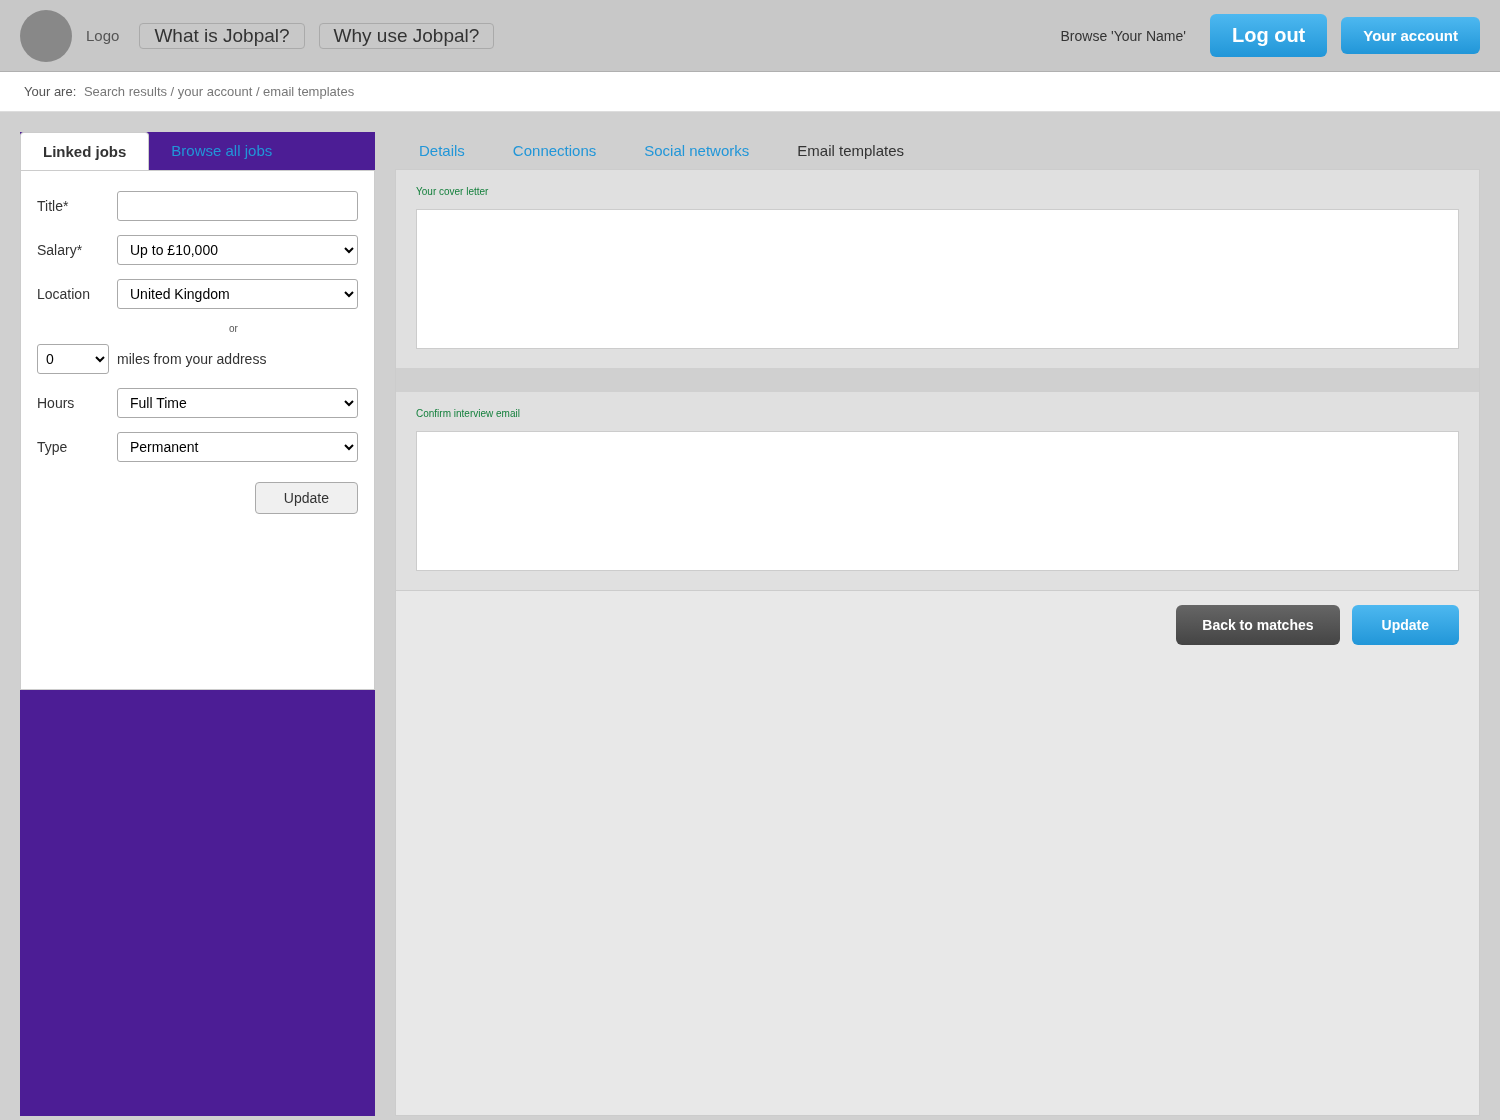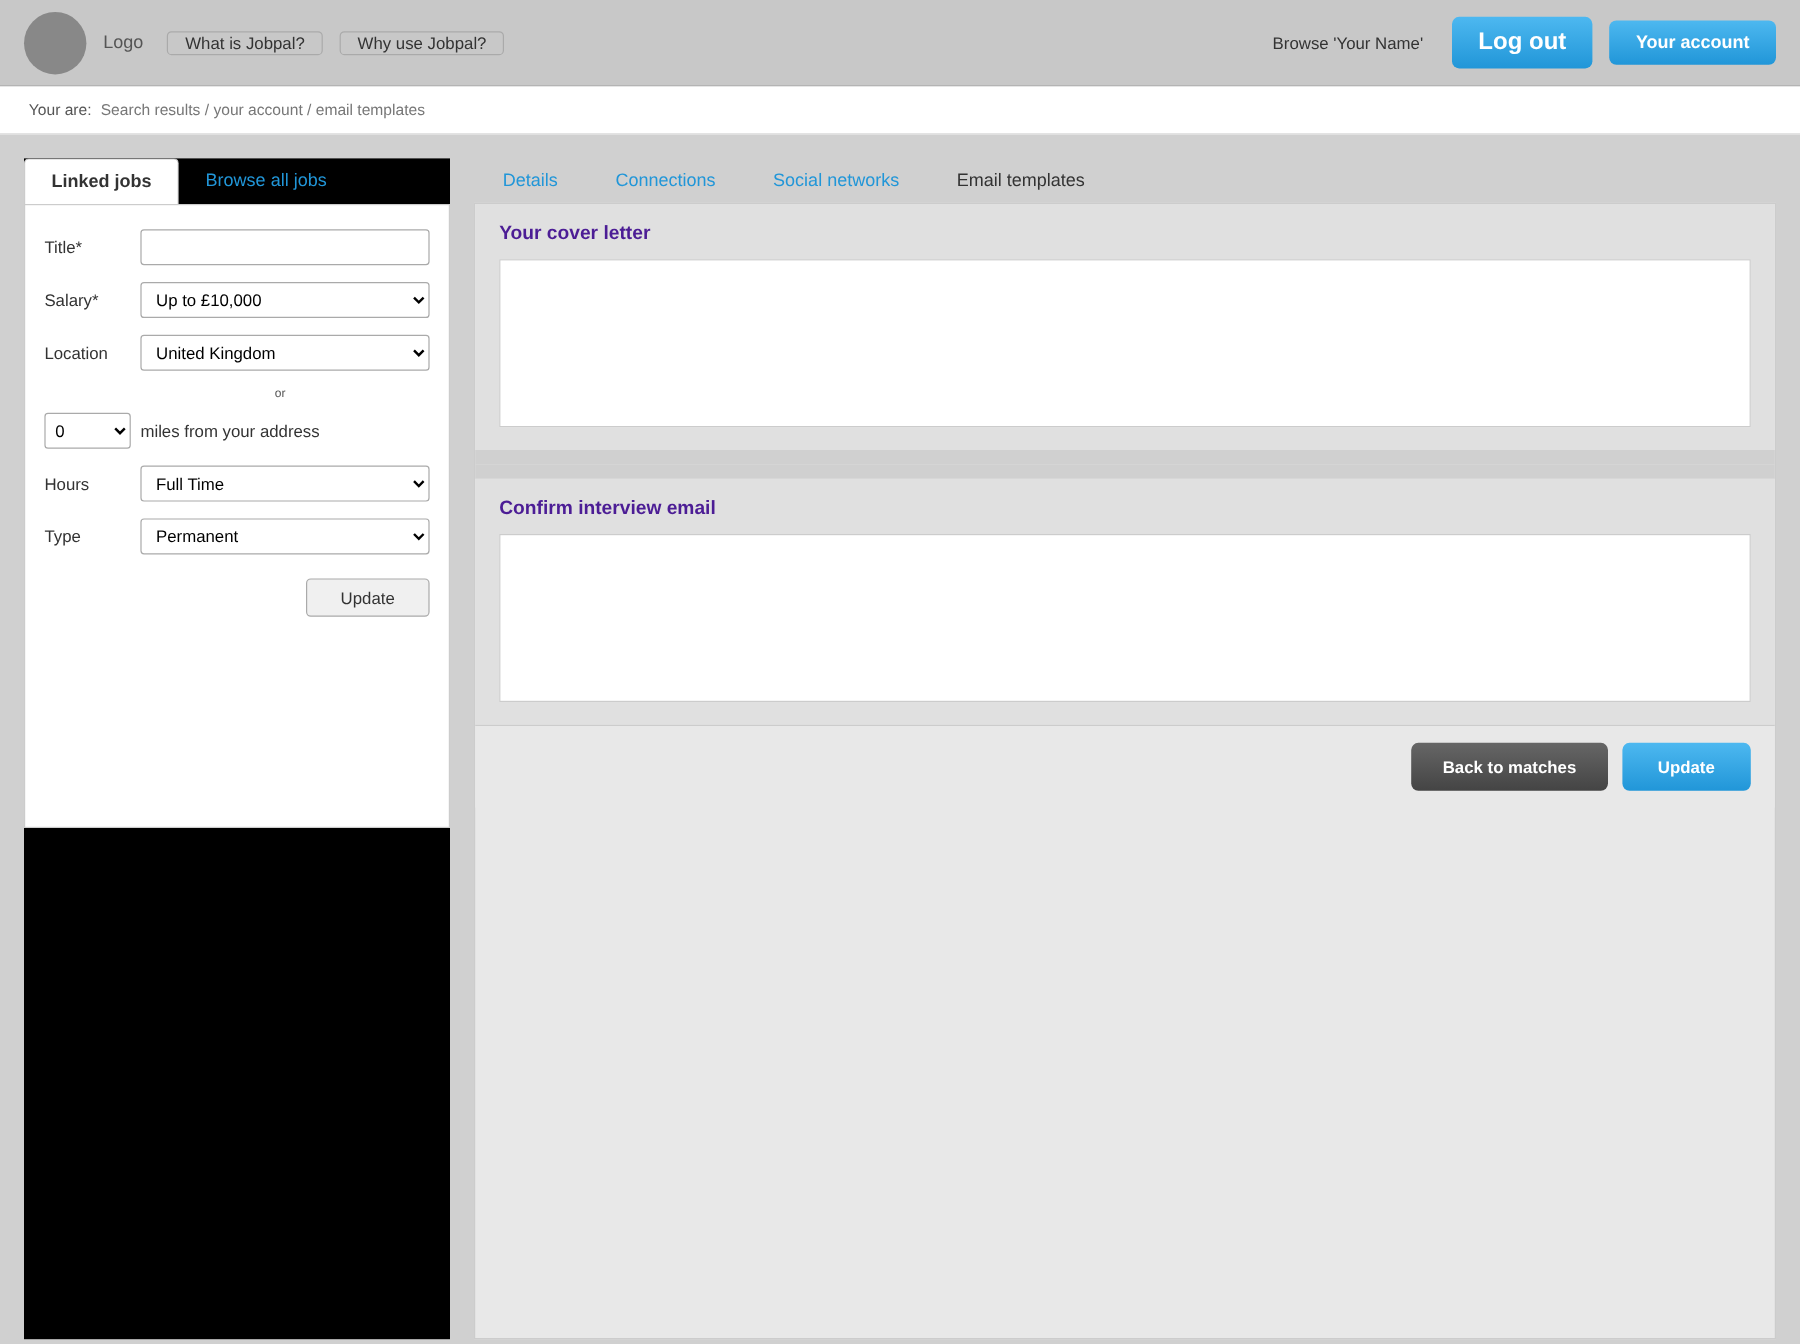--- a/index.html
+++ b/index.html
@@ -24,21 +24,21 @@
     .logo-text {
       font-size: 15px;
       color: #555;
       margin-right: 6px;
     }
     .nav-btn {
       background: #c8c8c8;
       border: 1px solid #aaa;
       border-radius: 4px;
       padding: 1px 14px;
-      font-size: 14px;
+      font-size: 19px;
       color: #333;
       cursor: pointer;
     }
     .header-spacer { flex: 1; }
     .welcome-text { font-size: 14px; color: #333; margin-right: 10px; }
     .btn-logout {
       background: linear-gradient(to bottom, #4db8f0, #2196d8);
       border: none;
       border-radius: 6px;
       padding: 10px 22px;
@@ -74,21 +74,21 @@
       display: flex;
       padding: 20px 20px 0 20px;
       gap: 0;
       min-height: calc(1120px - 72px - 44px);
     }
 
     
     .sidebar {
       width: 355px;
       flex-shrink: 0;
-      background: #000000;
+      background: #4c1d95;
     }
     .sidebar-tabs {
       display: flex;
       margin-bottom: 0;
     }
     .tab-linked {
       background: #fff;
       border: 1px solid #ccc;
       border-bottom: none;
       padding: 10px 22px;
@@ -224,23 +224,23 @@
       padding: 0;
       flex: 1;
     }
 
     .email-section {
       background: #e0e0e0;
       padding: 16px 20px 16px 20px;
       margin-bottom: 0;
     }
     .email-section-title {
-      font-size: 16px;
-      font-weight: bold;
-      color: #4c1d95;
+      font-size: 10px;
+      font-weight: normal;
+      color: #15803d;
       margin-bottom: 12px;
     }
     .email-textarea {
       width: 100%;
       height: 140px;
       border: 1px solid #ccc;
       background: #fff;
       padding: 8px;
       font-size: 14px;
       resize: none;

